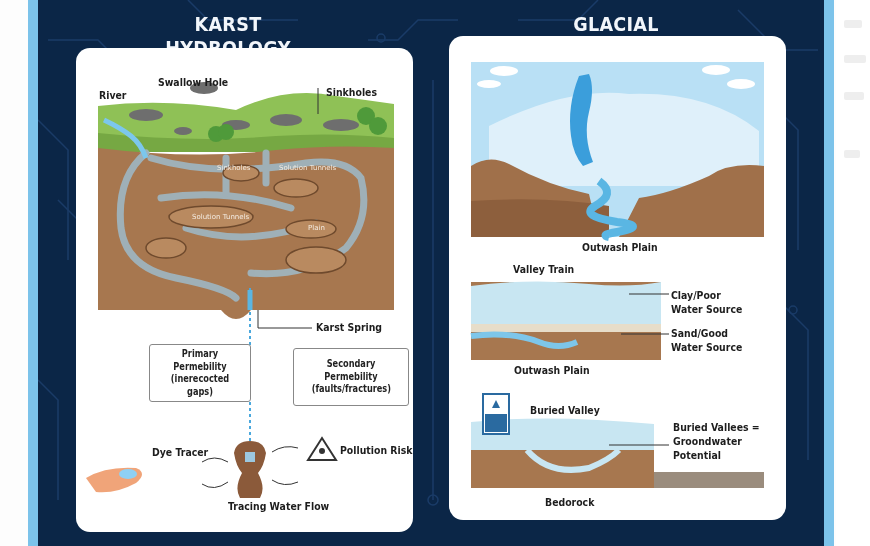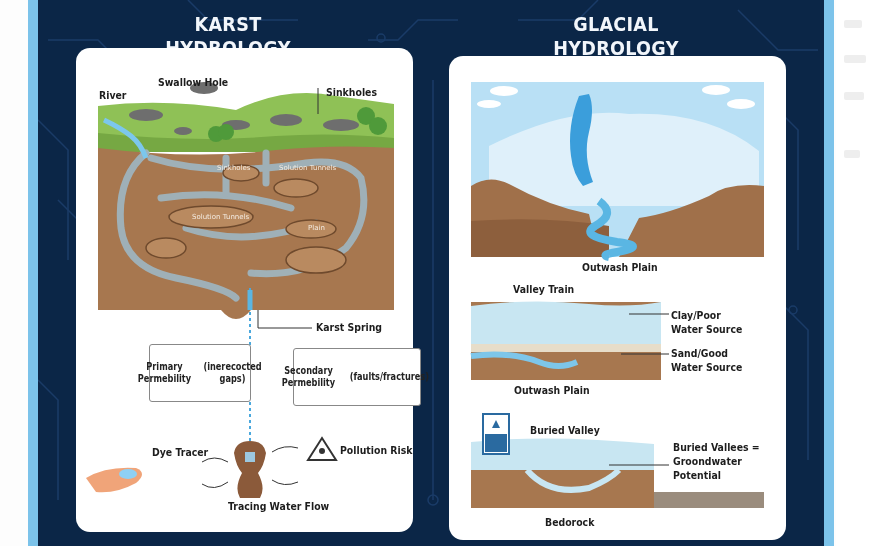--- a/index.html
+++ b/index.html
@@ -4,21 +4,21 @@
 <style>
   *{box-sizing:border-box;margin:0;padding:0}
   html,body{width:870px;height:546px;overflow:hidden;background:#fdfdfd;font-family:"Liberation Sans",sans-serif}
   .frame{position:absolute;left:28px;top:0;width:806px;height:546px;background:#7cc3ea}
   .panel{position:absolute;left:38px;top:0;width:786px;height:546px;background:#0b2647;overflow:hidden}
   .panel svg.circuit{position:absolute;left:0;top:0}
   .title{position:absolute;top:12px;color:#f2f6fb;font-weight:bold;font-size:20px;letter-spacing:0.3px;text-align:center;font-family:"DejaVu Sans",sans-serif;transform:scaleX(0.88)}
   .card{position:absolute;background:#fff;border-radius:14px}
   .lbl{position:absolute;font-size:11px;font-weight:bold;color:#1d1d1d;white-space:nowrap;font-family:"DejaVu Sans",sans-serif;transform:scaleX(0.85);transform-origin:left top}
   .small{position:absolute;font-size:7px;color:#f4ece2;white-space:nowrap;font-family:"DejaVu Sans",sans-serif}
-  .box{position:absolute;border:1.5px solid #888;border-radius:3px;background:#fff;display:flex;flex-direction:row;align-items:center;justify-content:center;font-size:10px;color:#222;font-weight:bold;font-family:"DejaVu Sans",sans-serif;line-height:1.25;text-align:center}
+  .box{position:absolute;border:1.5px solid #888;border-radius:3px;background:#fff;display:flex;flex-direction:column;align-items:center;justify-content:center;font-size:10px;color:#222;font-weight:bold;font-family:"DejaVu Sans",sans-serif;line-height:1.25;text-align:center}
   .box span{display:block;transform:scaleX(0.82)}
   .fade{position:absolute;right:0;top:0;width:34px;height:546px;background:#fff}
   .fade div{position:absolute;left:8px;height:8px;background:#eeeeee;border-radius:2px}
 </style>
 </head>
 <body>
 
 <div class="frame"></div>
 <div class="panel">
   <svg class="circuit" width="786" height="546" viewBox="0 0 786 546">
@@ -114,31 +114,31 @@
     <div class="lbl" style="left:250px;top:38px">Sinkholes</div>
     <div class="small" style="left:141px;top:116px">Sinkholes</div>
     <div class="small" style="left:203px;top:116px">Solution Tunnels</div>
     <div class="small" style="left:116px;top:165px">Solution Tunnels</div>
     <div class="small" style="left:232px;top:176px">Plain</div>
     <div class="lbl" style="left:240px;top:273px">Karst Spring</div>
     <div class="box" style="left:73px;top:296px;width:102px;height:58px">
       <span>Primary Permebility</span>
       <span>(inerecocted gaps)</span>
     </div>
-    <div class="box" style="left:217px;top:300px;width:128px;height:58px">
+    <div class="box" style="left:217px;top:300px;width:116px;height:58px">
       <span>Secondary Permebility</span>
       <span>(faults/fractures)</span>
     </div>
     <div class="lbl" style="left:76px;top:398px">Dye Tracer</div>
     <div class="lbl" style="left:264px;top:396px">Pollution Risk</div>
     <div class="lbl" style="left:152px;top:452px">Tracing Water Flow</div>
   </div>
 
   <div class="title" style="left:468px;width:220px">GLACIAL HYDROLOGY</div>
-  <div class="card" style="left:411px;top:56px;width:337px;height:484px">
+  <div class="card" style="left:411px;top:36px;width:337px;height:484px">
     <svg width="337" height="484" viewBox="0 0 337 484" style="position:absolute;left:0;top:0">
 
       <rect x="22" y="26" width="293" height="175" fill="#b9e0f5"></rect>
       <path d="M40 90 Q120 50 180 58 Q260 55 310 95 L310 150 L40 150 Z" fill="#dff0fa"></path>
       <path d="M130 40 Q118 70 122 100 Q124 118 134 130 L144 126 Q134 100 140 76 Q146 52 140 38 Z" fill="#3b9edb"></path>
       <g fill="#fff">
           <ellipse cx="55" cy="35" rx="14" ry="5"></ellipse>
           <ellipse cx="40" cy="48" rx="12" ry="4"></ellipse>
           <ellipse cx="267" cy="34" rx="14" ry="5"></ellipse>
           <ellipse cx="292" cy="48" rx="14" ry="5"></ellipse>

